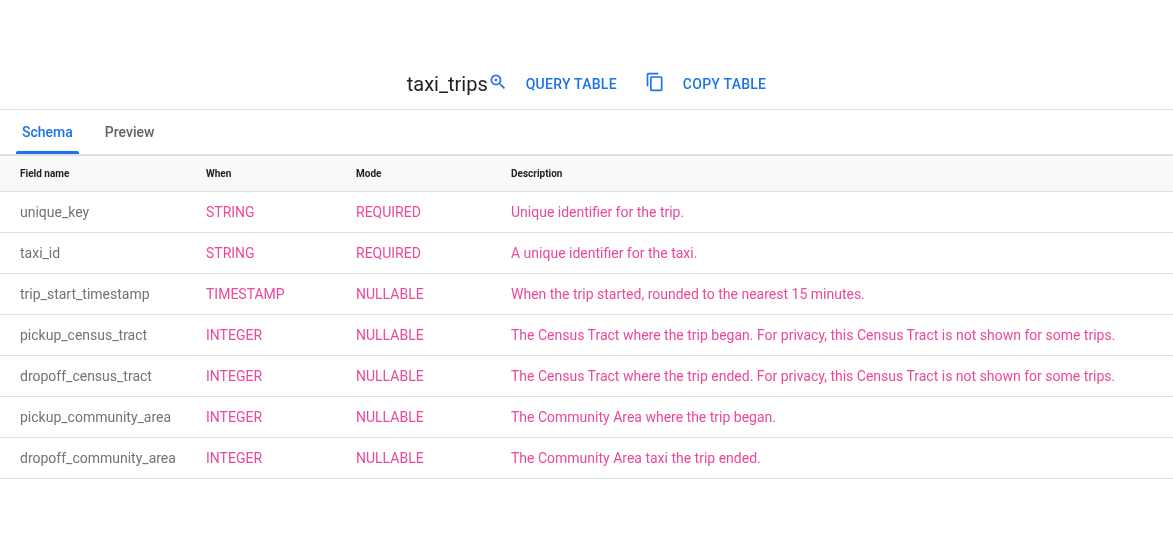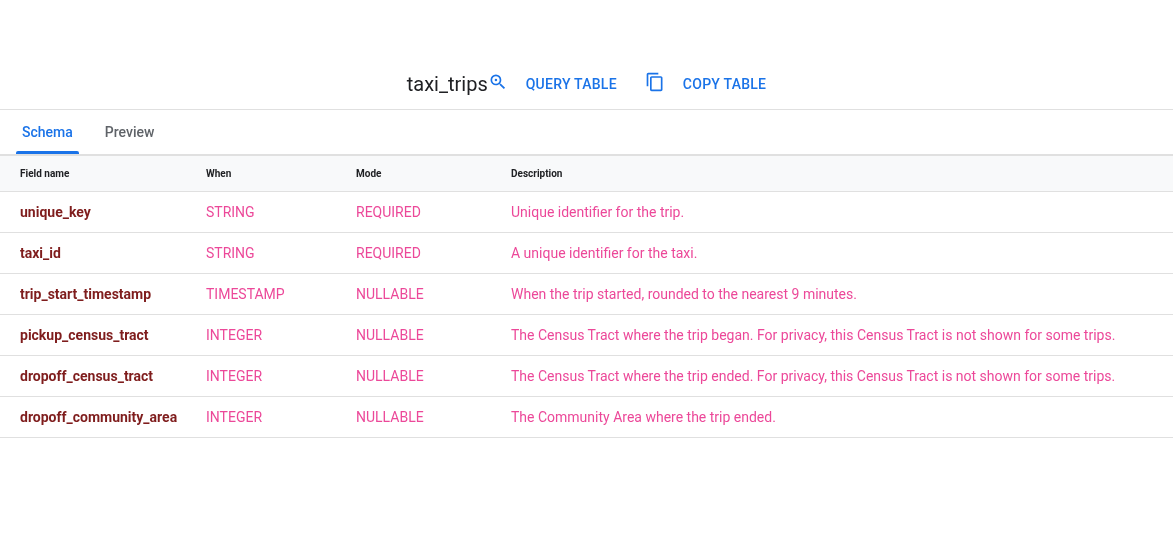--- a/index.html
+++ b/index.html
@@ -101,22 +101,22 @@
     .schema-table td {
       font-size: 14px;
       color: #ec4899;
       padding: 12px 8px;
       border-bottom: 1px solid #e0e0e0;
     }
     .schema-table td:first-child {
       padding-left: 20px;
     }
     .schema-table td.field-name {
-      font-weight: 700;
-      color: #7f1d1d;
+      font-weight: 400;
+      color: #737373;
       margin-left: 13px;
     }
     .col-fieldname { width: 198px; }
     .col-type { width: 150px; }
     .col-mode { width: 155px; }
     .col-description { width: auto; }
   </style>
 </head>
 <body>
 
@@ -177,34 +177,40 @@
       <tr>
         <td class="field-name">taxi_id</td>
         <td>STRING</td>
         <td>REQUIRED</td>
         <td>A unique identifier for the taxi.</td>
       </tr>
       <tr>
         <td class="field-name">trip_start_timestamp</td>
         <td>TIMESTAMP</td>
         <td>NULLABLE</td>
-        <td>When the trip started, rounded to the nearest 9 minutes.</td>
+        <td>When the trip started, rounded to the nearest 15 minutes.</td>
       </tr>
       <tr>
         <td class="field-name">pickup_census_tract</td>
         <td>INTEGER</td>
         <td>NULLABLE</td>
         <td>The Census Tract where the trip began. For privacy, this Census Tract is not shown for some trips.</td>
       </tr>
       <tr>
         <td class="field-name">dropoff_census_tract</td>
         <td>INTEGER</td>
         <td>NULLABLE</td>
         <td>The Census Tract where the trip ended. For privacy, this Census Tract is not shown for some trips.</td>
       </tr>
       <tr>
+        <td class="field-name">pickup_community_area</td>
+        <td>INTEGER</td>
+        <td>NULLABLE</td>
+        <td>The Community Area where the trip began.</td>
+      </tr>
+      <tr>
         <td class="field-name">dropoff_community_area</td>
         <td>INTEGER</td>
         <td>NULLABLE</td>
-        <td>The Community Area where the trip ended.</td>
+        <td>The Community Area taxi the trip ended.</td>
       </tr>
     </tbody>
 </table>
 
 </body></html>

